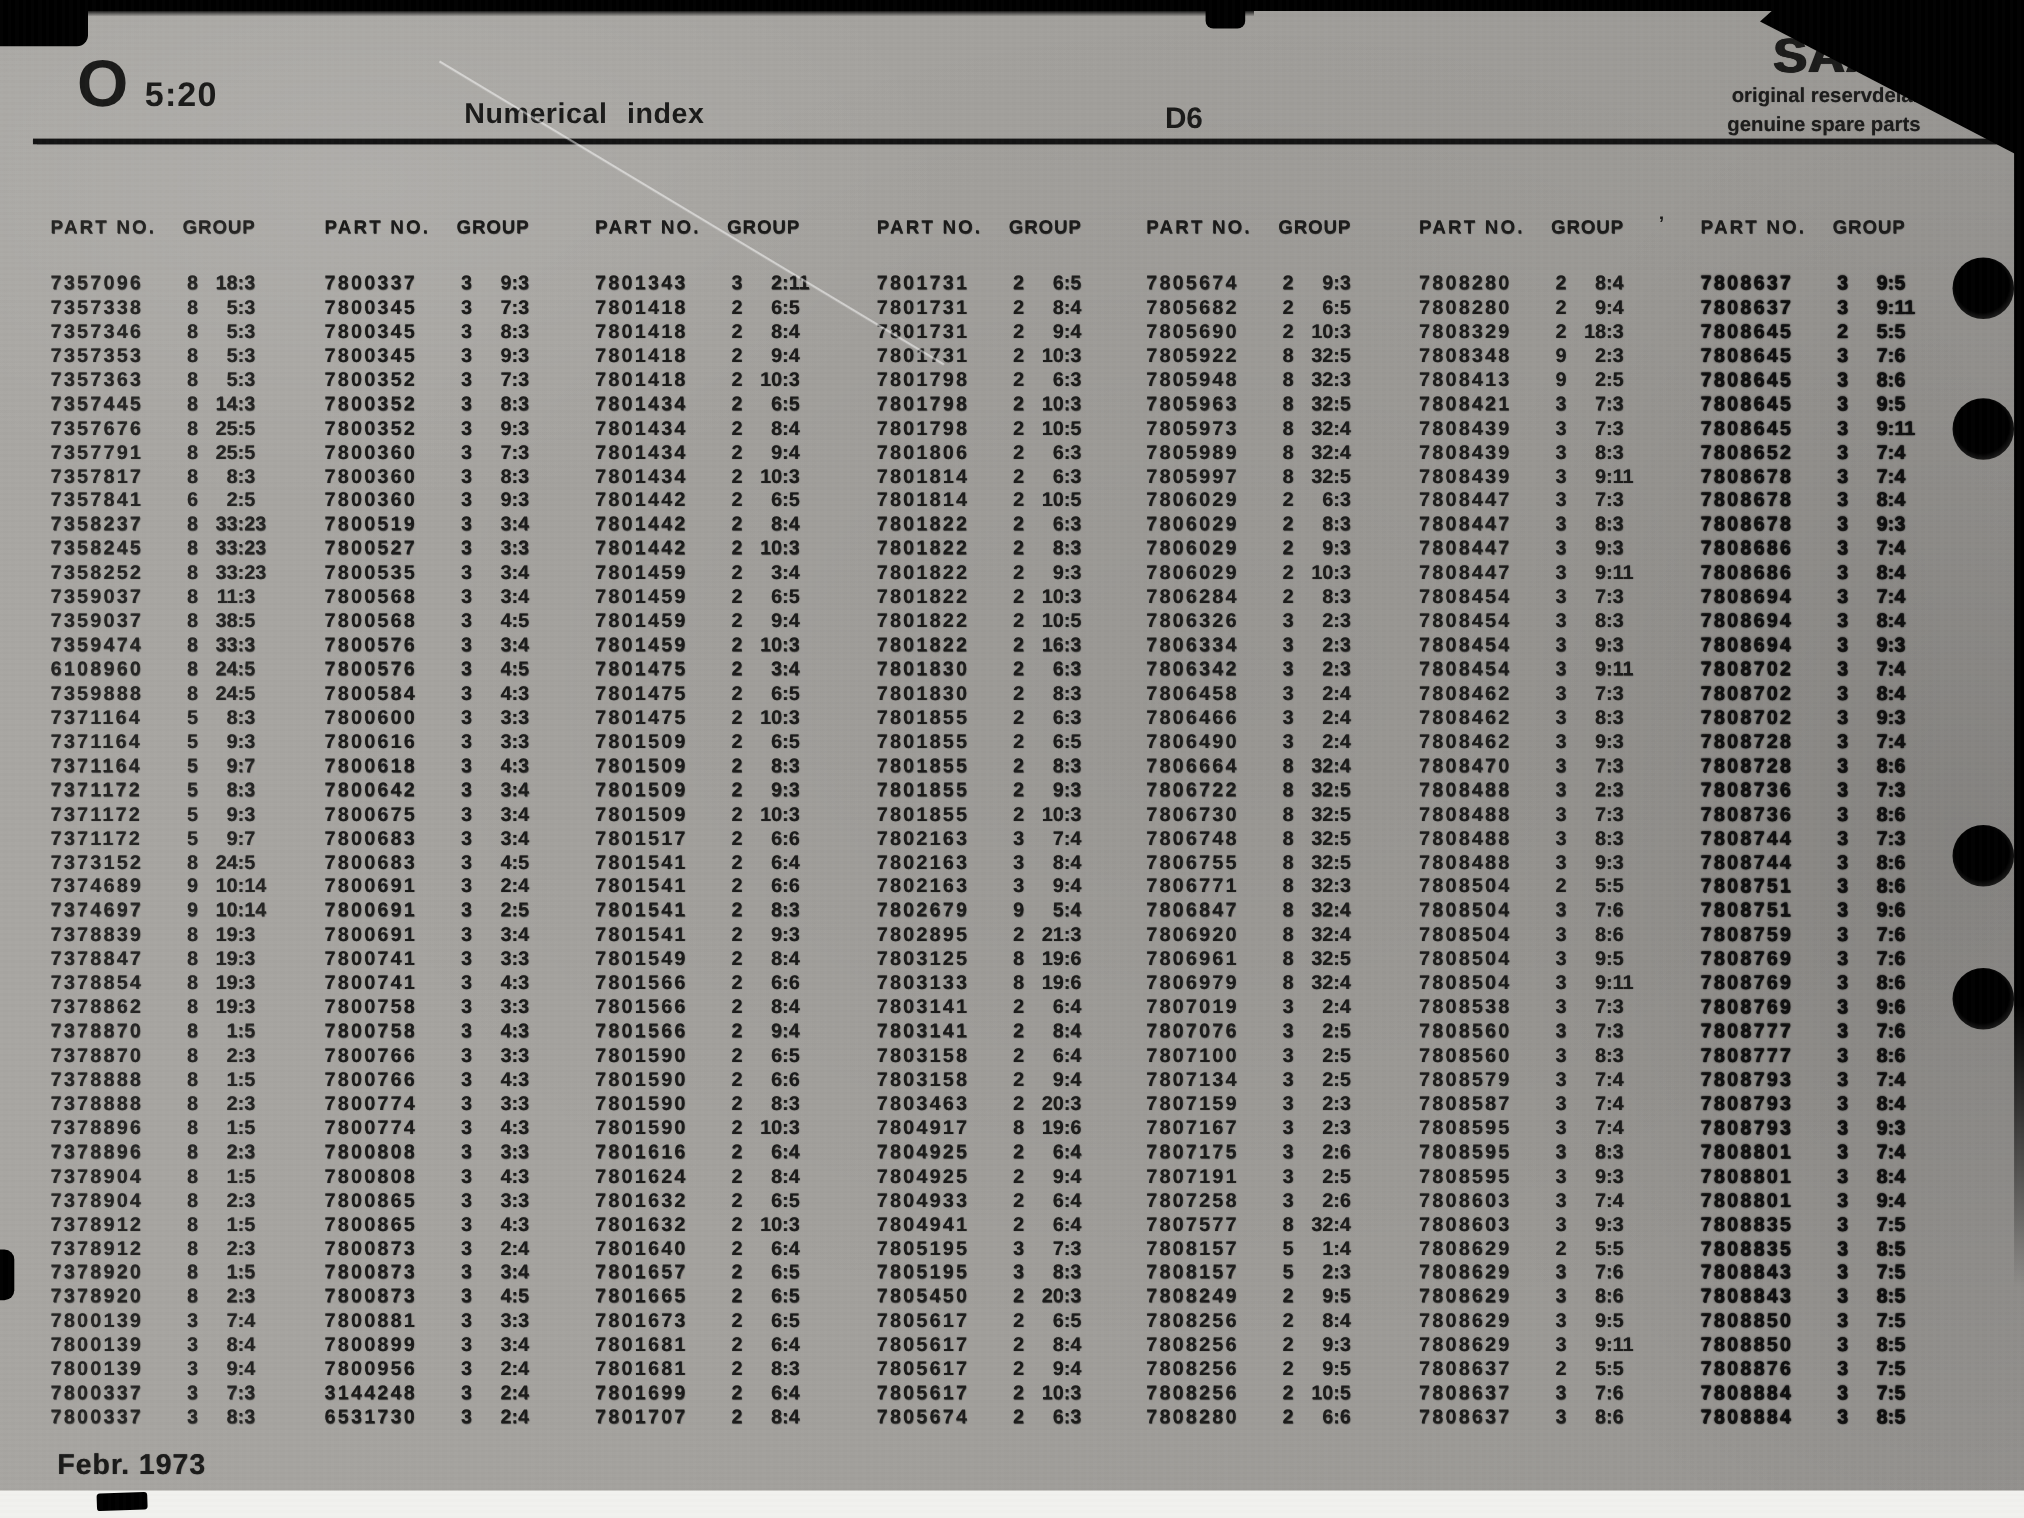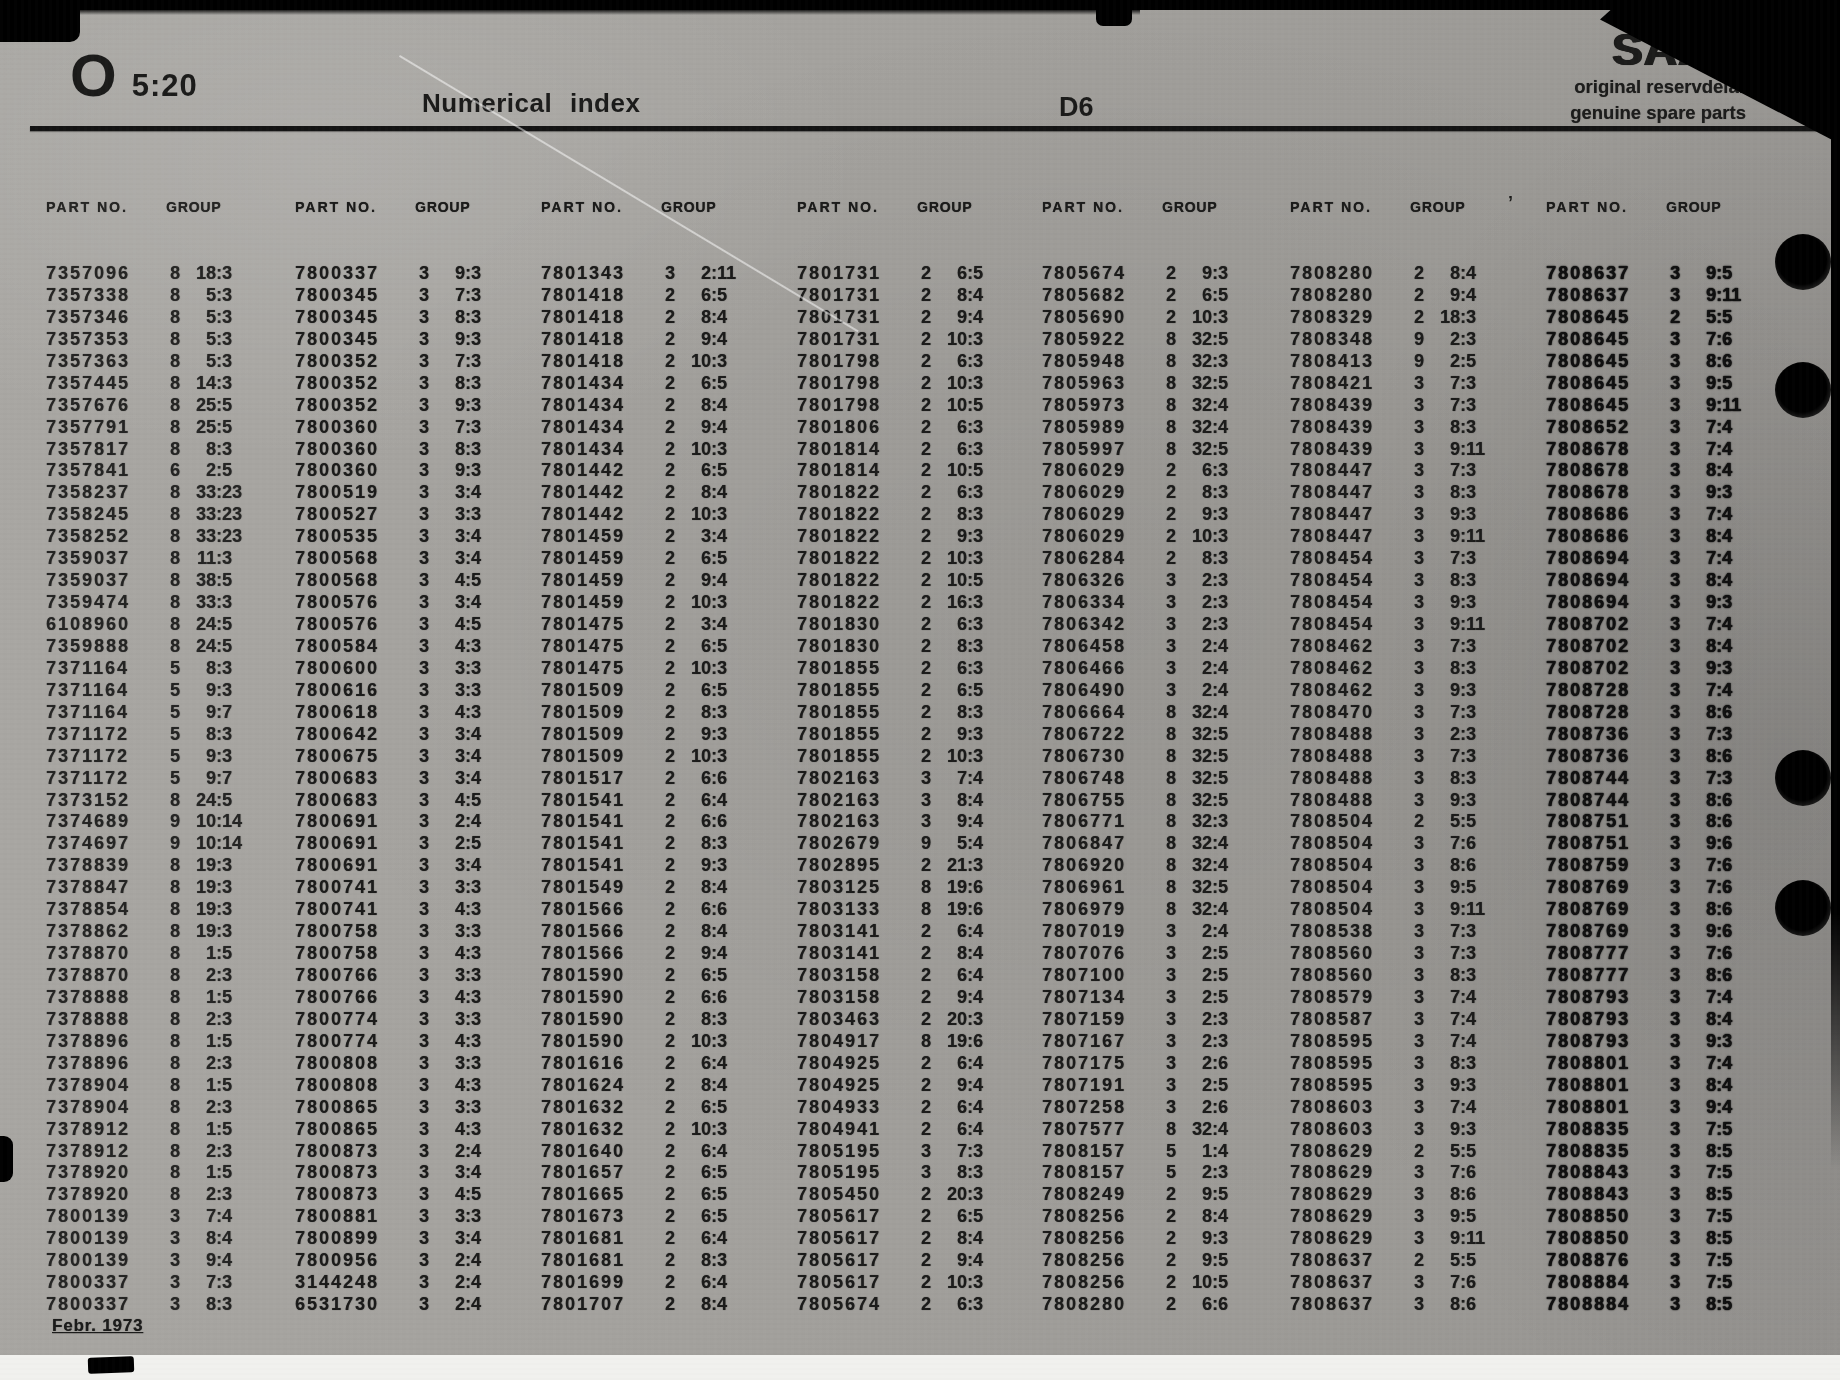--- a/index.html
+++ b/index.html
@@ -29,34 +29,34 @@
   .rule{left:30px;top:126px;width:1786px;height:4.5px;background:#141414;box-shadow:0 1px 1px rgba(0,0,0,.35);}
   
   .col{position:absolute;top:196px;width:222px;color:var(--ink);}
   .row{display:grid;grid-template-columns:112px 22px 36px 6px 26px;align-items:baseline;
        line-height:21.93px;font-size:18px;text-shadow:.3px .3px .9px rgba(10,10,10,.7);}
   .row .pn{letter-spacing:2px;white-space:nowrap;}
   .row .sec{text-align:right;}
   .row .ra{text-align:right;}
   .row .colon{text-align:center;}
   .row .rb{text-align:left;overflow:visible;white-space:nowrap;}
-  .row.head{margin-bottom:45px;font-size:14px;line-height:22px;letter-spacing:.8px;
+  .row.head{margin-bottom:29px;font-size:17px;line-height:22px;letter-spacing:.8px;
        grid-template-columns:112px 110px;text-shadow:.3px .3px .7px rgba(10,10,10,.8);}
   .row.head .grp-h{padding-left:8px;}
   .col-1{left:46px;filter:blur(.45px);opacity:.93;}
   .col-2{left:295px;filter:blur(.2px);}
   .col-3{left:541px;}
   .col-4{left:797px;}
   .col-5{left:1042px;text-shadow:0 0 1px #000;}
   .col-6{left:1290px;}
   .col-7{left:1546px;}
   .col-7 .row:not(.head){text-shadow:0 0 1.7px #000,.4px .4px .8px rgba(0,0,0,.8);color:#101010;}
   
-  .footer{left:52px;top:1316px;font-size:17px;letter-spacing:.8px;color:var(--ink);
-          text-shadow:.3px .3px .8px rgba(10,10,10,.7);text-decoration:underline;}
+  .footer{left:52px;top:1316px;font-size:26px;letter-spacing:.8px;color:var(--ink);
+          text-shadow:.3px .3px .8px rgba(10,10,10,.7);}
   
   .art{background:var(--black);}
   .art-top{left:0;top:0;width:1840px;height:10px;}
   .art-top2{left:0;top:0;width:1140px;height:15px;background:linear-gradient(var(--black) 60%,rgba(0,0,0,0));}
   .art-topleft{left:0;top:0;width:80px;height:42px;border-radius:0 0 10px 0;}
   .art-notch{left:1096px;top:0;width:36px;height:26px;border-radius:0 0 7px 7px;}
   .art-tr{left:1600px;top:0;width:240px;height:150px;background:var(--black);
           clip-path:polygon(9% 0,100% 0,100% 96%,0 13%);}
   .art-redge{left:1831px;top:0;width:9px;height:1170px;
           background:linear-gradient(180deg,var(--black) 78%,rgba(0,0,0,0));}

